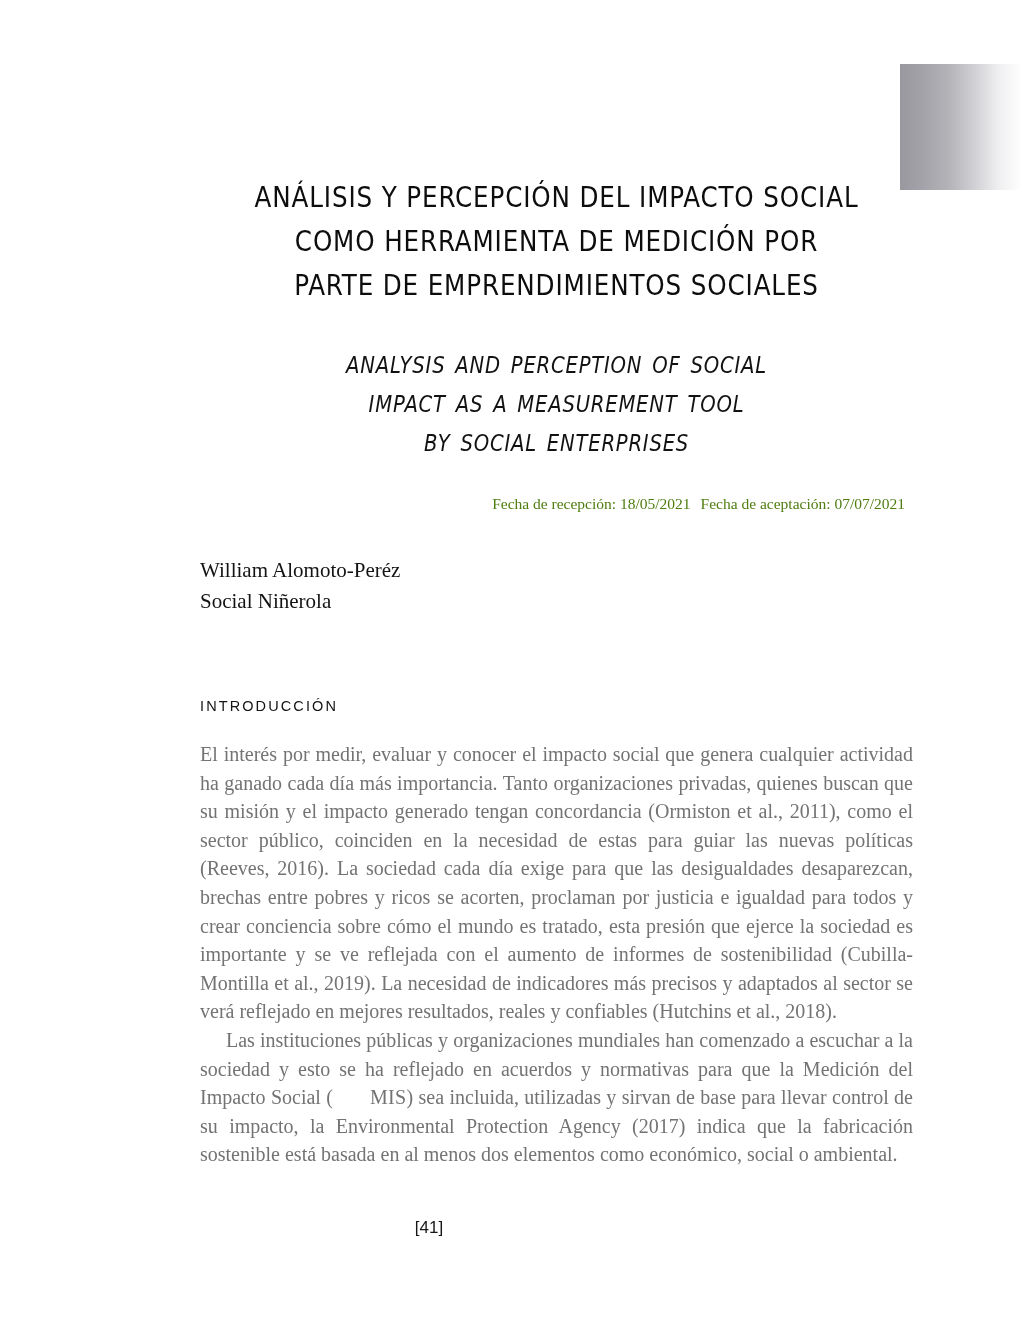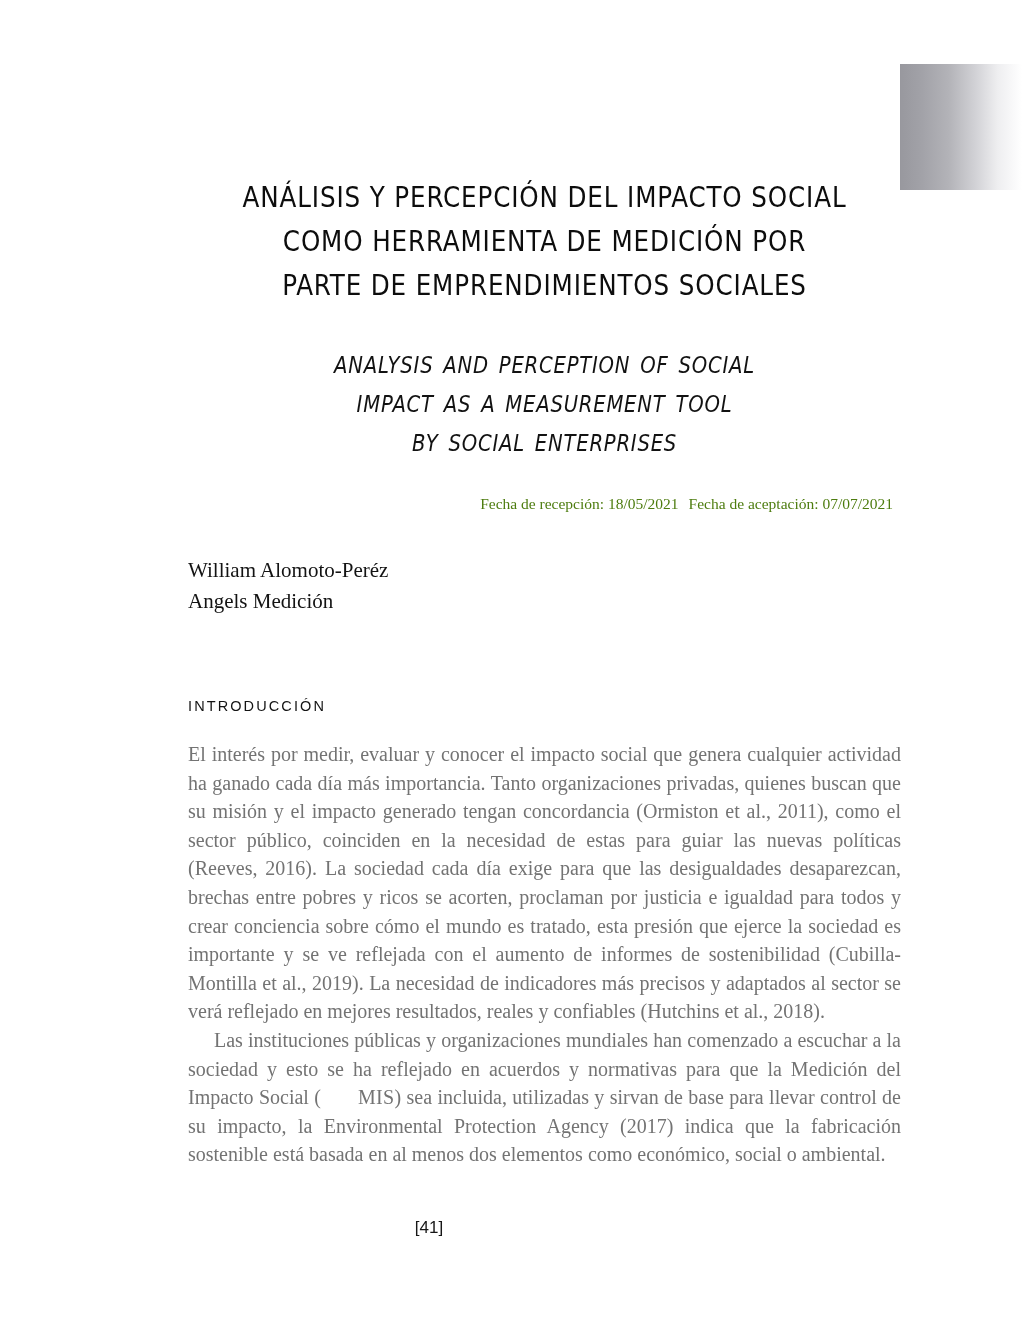--- a/index.html
+++ b/index.html
@@ -37,21 +37,21 @@
                 #b3b3b8 40%,
                 #d2d2d6 62%,
                 #eeeef0 80%,
                 #ffffff 100%);
     pointer-events: none;
   }
 
   
   .content {
     position: absolute;
-    left: 188px;
+    left: 200px;
     top: 0;
     width: 713px;
   }
 
   
   .title-es {
     margin: 0;
     padding-top: 176px;
     font-family: "DejaVu Sans Condensed", "Liberation Sans Narrow", "Liberation Sans", sans-serif;
     font-size: 28.5px;
@@ -175,21 +175,21 @@
     <h2 class="title-en">ANALYSIS AND PERCEPTION OF SOCIAL
 IMPACT AS A MEASUREMENT TOOL
 BY SOCIAL ENTERPRISES</h2>
 
     <p class="dates">
       <span>Fecha de recepción: 18/05/2021</span><span class="gap"></span><span>Fecha de aceptación: 07/07/2021</span>
     </p>
 
     <div class="authors">
       <div class="author">William Alomoto-Peréz</div>
-      <div class="author">Angels Medición</div>
+      <div class="author">Social Niñerola</div>
     </div>
 
     <h3 class="section-heading">INTRODUCCIÓN</h3>
 
     <div class="body-text">
 
       <p class="para">El interés por medir, evaluar y conocer el impacto social que genera cualquier actividad ha ganado cada día más importancia. Tanto organizaciones privadas, quienes buscan que su misión y el impacto generado tengan concordancia (Ormiston et al., 2011), como el sector público, coinciden en la necesidad de estas para guiar las nuevas políticas (Reeves, 2016). La sociedad cada día exige para que las desigualdades desaparezcan, brechas entre pobres y ricos se acorten, proclaman por justicia e igualdad para todos y crear conciencia sobre cómo el mundo es tratado, esta presión que ejerce la sociedad es importante y se ve reflejada con el aumento de informes de sostenibilidad (Cubilla-Montilla et al., 2019). La necesidad de indicadores más precisos y adaptados al sector se verá reflejado en mejores resultados, reales y confiables (Hutchins et al., 2018).</p>
 
       <p class="para indent"><span>Las instituciones públicas y organizaciones mundiales han comenzado a escuchar a la sociedad y esto se ha reflejado en acuerdos y normativas para que la Medición del Impacto Social (</span><span class="smallcaps">MIS</span><span>) sea incluida, utilizadas y sirvan de base para llevar control de su impacto, la  Environmental Protection Agency (2017) indica que la fabricación sostenible está basada en al menos dos elementos como económico, social o ambiental.</span></p>
 

